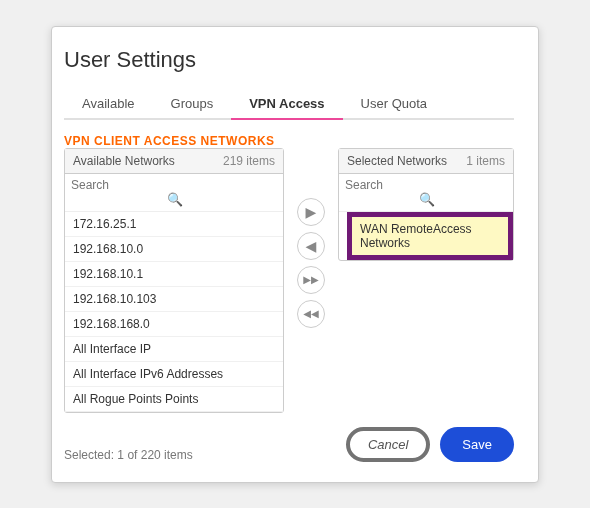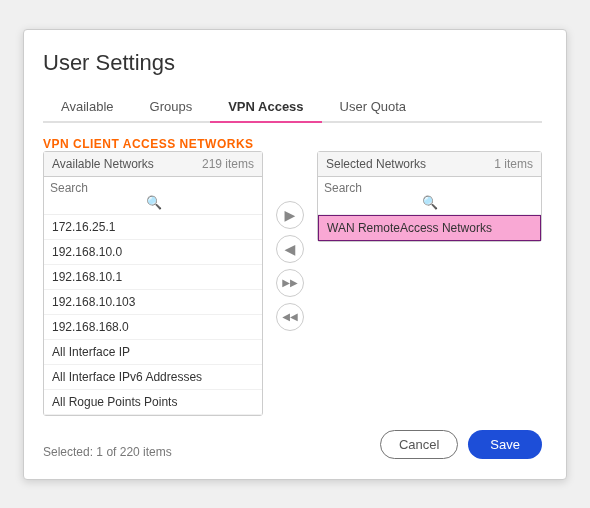--- a/index.html
+++ b/index.html
@@ -11,22 +11,22 @@
       align-items: center;
       justify-content: center;
       width: 590px;
       height: 508px;
       overflow: hidden;
     }
     .dialog {
       background: #fff;
       border: 1px solid #ccc;
       border-radius: 4px;
-      width: 544px;
-      padding: 20px 24px 20px 19px;
+      width: 488px;
+      padding: 20px 24px 20px 12px;
       box-shadow: 0 2px 8px rgba(0,0,0,0.15);
     }
     .dialog-title {
       font-size: 22px;
       font-weight: normal;
       color: #333;
       margin-bottom: 16px;
     }
     .tabs {
       display: flex;
@@ -101,22 +101,23 @@
       overflow-y: auto;
     }
     .network-item {
       padding: 5px 8px;
       font-size: 12px;
       color: #333;
       cursor: pointer;
       border-bottom: 1px solid #f0f0f0;
     }
     .network-item.selected-item {
-      background: #f9a8d4;
-      border: 1px solid #701a75;
+      background: #fef9c3;
+      border: 5px solid #701a75;
+      margin-left: 8px;
     }
     .buttons-col {
       display: flex;
       flex-direction: column;
       align-items: center;
       justify-content: center;
       gap: 6px;
       padding: 0 8px;
       margin-top: 50px;
     }
@@ -143,26 +144,27 @@
     .footer-status {
       color: #777;
       font-size: 12px;
     }
     .footer-buttons {
       display: flex;
       gap: 10px;
     }
     .btn-cancel {
       padding: 6px 18px;
-      border: 1px solid #737373;
+      border: 4px solid #737373;
       border-radius: 20px;
       background: #fff;
       color: #555;
       cursor: pointer;
       font-size: 13px;
+      font-style: italic;
     }
     .btn-save {
       padding: 6px 22px;
       border: none;
       border-radius: 20px;
       background: #1d4ed8;
       color: #fff;
       cursor: pointer;
       font-size: 13px;
       font-weight: normal;

